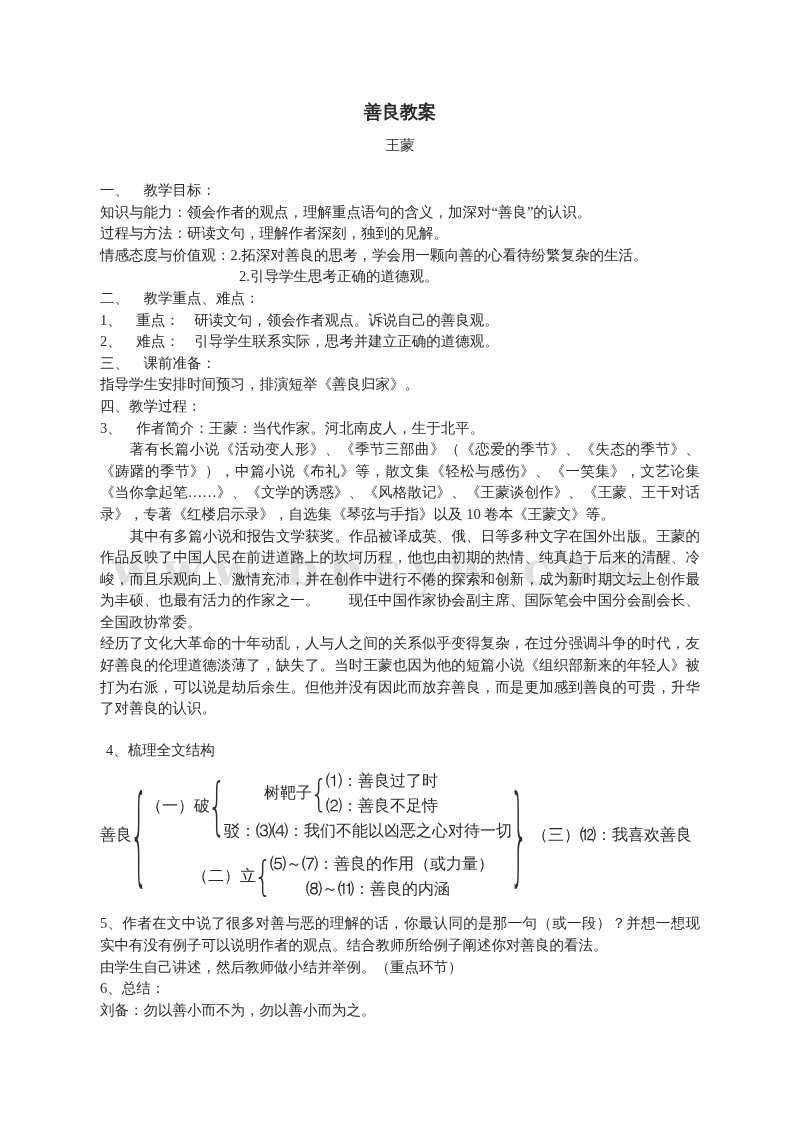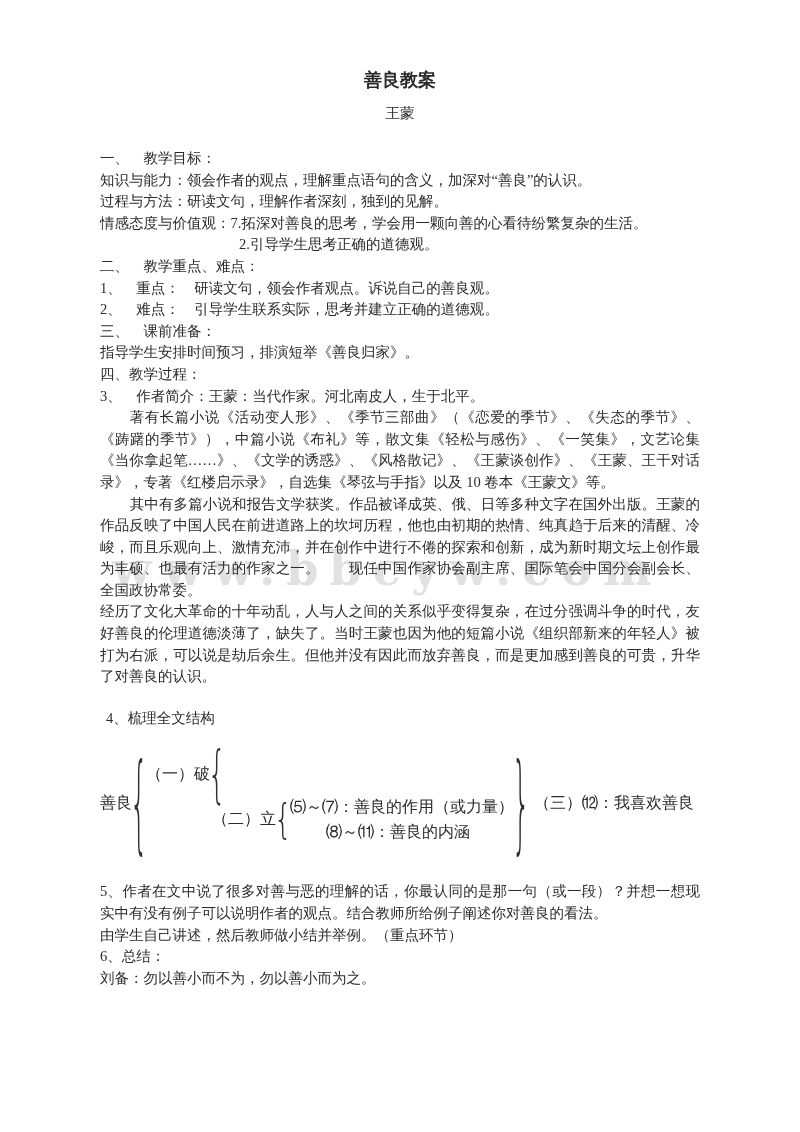--- a/index.html
+++ b/index.html
@@ -10,39 +10,39 @@
     font-family:"Liberation Serif","DejaVu Serif",serif;
     color:#2b2b2b;
   }
   .watermark {
     position:absolute; left:112px; top:542px; z-index:0;
     font-family:"DejaVu Serif",serif;
     font-size:46px; letter-spacing:11px; font-weight:bold;
     color:#c9c9c9; opacity:0.55; white-space:nowrap;
     pointer-events:none;
   }
-  .content { position:relative; z-index:1; padding:68px 100px 0 100px; }
+  .content { position:relative; z-index:1; padding:100px 100px 0 100px; }
   .title { font-size:18px; font-weight:700; text-align:center; line-height:24px; }
   .author { font-size:14.5px; text-align:center; margin-top:11px; margin-bottom:24px; line-height:21px; }
   .ln { font-size:14.5px; line-height:21.6px; }
   .just { text-align:justify; }
   .ind2 { text-indent:2.05em; }
   .deep { padding-left:139px; }
   .sec4 { margin-top:20px; padding-left:6px; }
 
   
   .diagram {
     display:flex; align-items:center; white-space:nowrap;
     font-size:16px; height:142px; margin:2px 0 8px 0; overflow:visible;
   }
   .d-col { display:flex; flex-direction:column; justify-content:center; }
   .d-row { display:flex; align-items:center; }
   .d-txt { line-height:25px; }
   .shuba { margin-left:40px; }
-  .row2 { margin-left:66px; margin-top:8px; }
+  .row2 { margin-left:46px; margin-top:8px; }
   .s2 { margin-left:36px; }
   .part3 { margin-left:6px; }
   .brace { position:relative; flex:0 0 14px; width:14px; align-self:stretch; min-height:24px; }
   .brace::before {
     position:absolute; left:50%; top:50%;
     font-family:"DejaVu Sans",sans-serif; font-weight:200;
     font-size:40px; line-height:1; color:#2f2f2f;
   }
   .brace.open::before  { content:"{"; transform:translate(-50%,-50%) scale(0.72, var(--sy,1)); }
   .brace.close::before { content:"}"; transform:translate(-50%,-50%) scale(0.72, var(--sy,1)); }
@@ -56,21 +56,21 @@
 
 <div class="page">
   <div class="watermark">www.bbcyw.com</div>
   <div class="content">
     <h1 class="title">善良教案</h1>
     <div class="author">王蒙</div>
 
     <p class="ln">一、　教学目标：</p>
     <p class="ln">知识与能力：领会作者的观点，理解重点语句的含义，加深对“善良”的认识。</p>
     <p class="ln">过程与方法：研读文句，理解作者深刻，独到的见解。</p>
-    <p class="ln">情感态度与价值观：7.拓深对善良的思考，学会用一颗向善的心看待纷繁复杂的生活。</p>
+    <p class="ln">情感态度与价值观：2.拓深对善良的思考，学会用一颗向善的心看待纷繁复杂的生活。</p>
     <p class="ln deep">2.引导学生思考正确的道德观。</p>
     <p class="ln">二、　教学重点、难点：</p>
     <p class="ln">1、　重点：　研读文句，领会作者观点。诉说自己的善良观。</p>
     <p class="ln">2、　难点：　引导学生联系实际，思考并建立正确的道德观。</p>
     <p class="ln">三、　课前准备：</p>
     <p class="ln">指导学生安排时间预习，排演短举《善良归家》。</p>
     <p class="ln">四、教学过程：</p>
     <p class="ln">3、　作者简介：王蒙：当代作家。河北南皮人，生于北平。</p>
 
     <p class="ln just ind2">著有长篇小说《活动变人形》、《季节三部曲》（《恋爱的季节》、《失态的季节》、《踌躇的季节》），中篇小说《布礼》等，散文集《轻松与感伤》、《一笑集》，文艺论集《当你拿起笔……》、《文学的诱惑》、《风格散记》、《王蒙谈创作》、《王蒙、王干对话录》，专著《红楼启示录》，自选集《琴弦与手指》以及 10 卷本《王蒙文》等。</p>
@@ -79,20 +79,31 @@
 
     <p class="ln sec4">4、梳理全文结构</p>
 
     <div class="diagram">
       <span class="d-txt">善良</span>
       <span class="brace open b-outer"></span>
       <div class="d-col">
         <div class="d-row">
           <span class="d-txt">（一）破</span>
           <span class="brace open b-med"></span>
+          <div class="d-col">
+            <div class="d-row shuba">
+              <span class="d-txt">树靶子</span>
+              <span class="brace open b-sm"></span>
+              <div class="d-col">
+                <span class="d-txt">⑴：善良过了时</span>
+                <span class="d-txt">⑵：善良不足恃</span>
+              </div>
+            </div>
+            <span class="d-txt">驳：⑶⑷：我们不能以凶恶之心对待一切</span>
+          </div>
         </div>
         <div class="d-row row2">
           <span class="d-txt">（二）立</span>
           <span class="brace open b-sm2"></span>
           <div class="d-col">
             <span class="d-txt">⑸～⑺：善良的作用（或力量）</span>
             <span class="d-txt s2">⑻～⑾：善良的内涵</span>
           </div>
         </div>
       </div>

